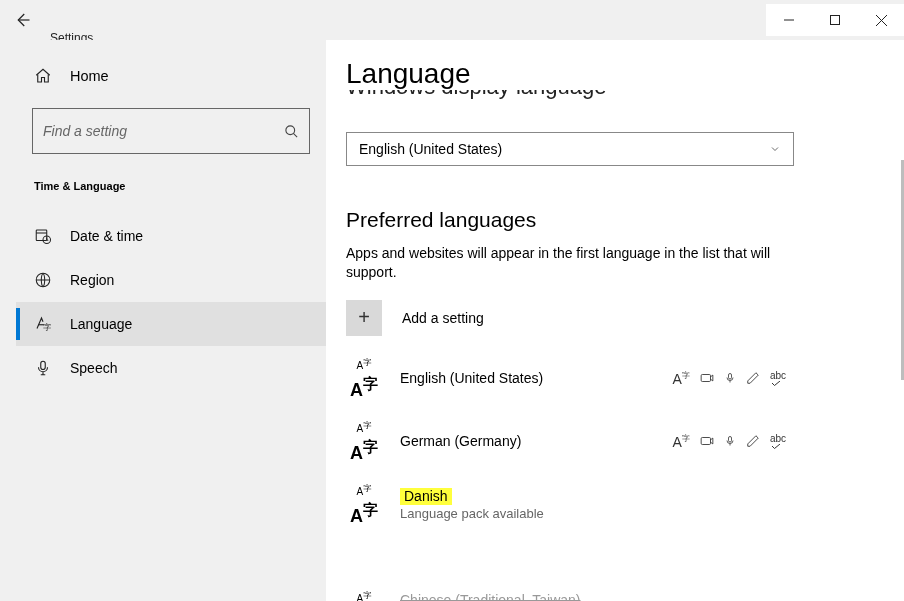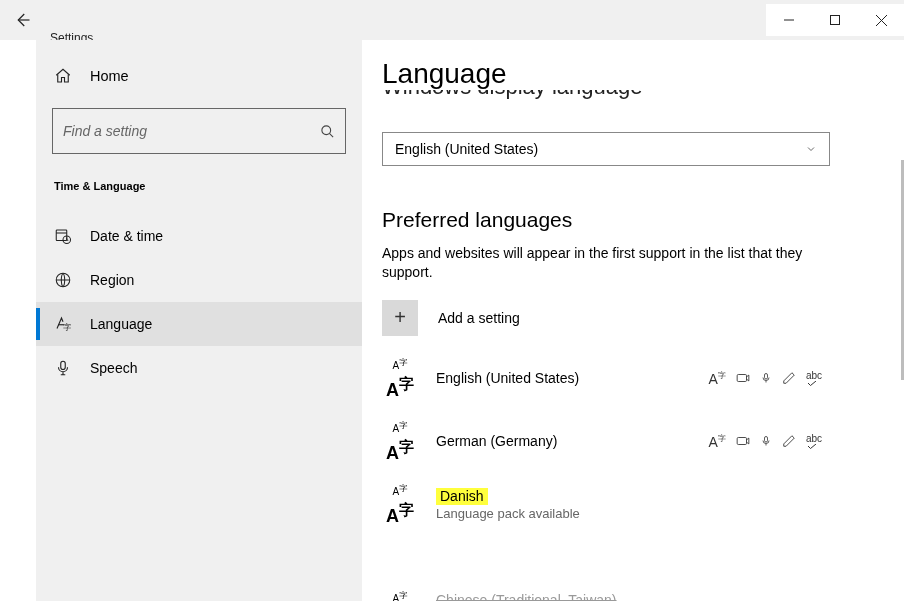--- a/index.html
+++ b/index.html
@@ -29,24 +29,23 @@
   .win-controls { margin-left: auto; display: flex; background:#fff;}
   .win-controls div {
     width: 46px; height: 32px;
     display: flex; align-items: center; justify-content: center;
     cursor: pointer;
   }
   .main { flex: 1; display: flex; overflow: hidden; }
   .sidebar {
     width: 326px;
     background: #f0f0f0;
-    padding: 14px 0 0 0;
+    padding: 14px 0 0 16px;
     display: flex;
     flex-direction: column;
-    margin-left: 36px;
   }
   .home-row, .nav-item {
     display: flex; align-items: center;
     height: 44px;
     padding: 0 18px;
     cursor: pointer;
     gap: 18px;
   }
   .home-row { font-size: 14.5px; margin-bottom: 10px; }
   .search-wrap { padding: 0 16px 18px 16px; }
@@ -236,21 +235,21 @@
     <div class="dropdown">
       <span>English (United States)</span>
       <span>
         <svg width="12" height="12" viewBox="0 0 24 24" fill="none" stroke="#444" stroke-width="1.6">
             <path d="M6 9l6 6 6-6"></path>
           </svg>
       </span>
     </div>
 
     <div class="section-h">Preferred languages</div>
-    <div class="desc">Apps and websites will appear in the first support in the list that they support.</div>
+    <div class="desc">Apps and websites will appear in the first language in the list that will support.</div>
 
     <div class="add-row">
       <div class="add-box">+</div>
       <span>Add a setting</span>
     </div>
 
     <div class="lang-item">
       <div class="lang-glyph"><span class="sub">A<sup>字</sup></span><br><b>A<sup>字</sup></b></div>
       <div>
         <div class="lang-name">English (United States)</div>

